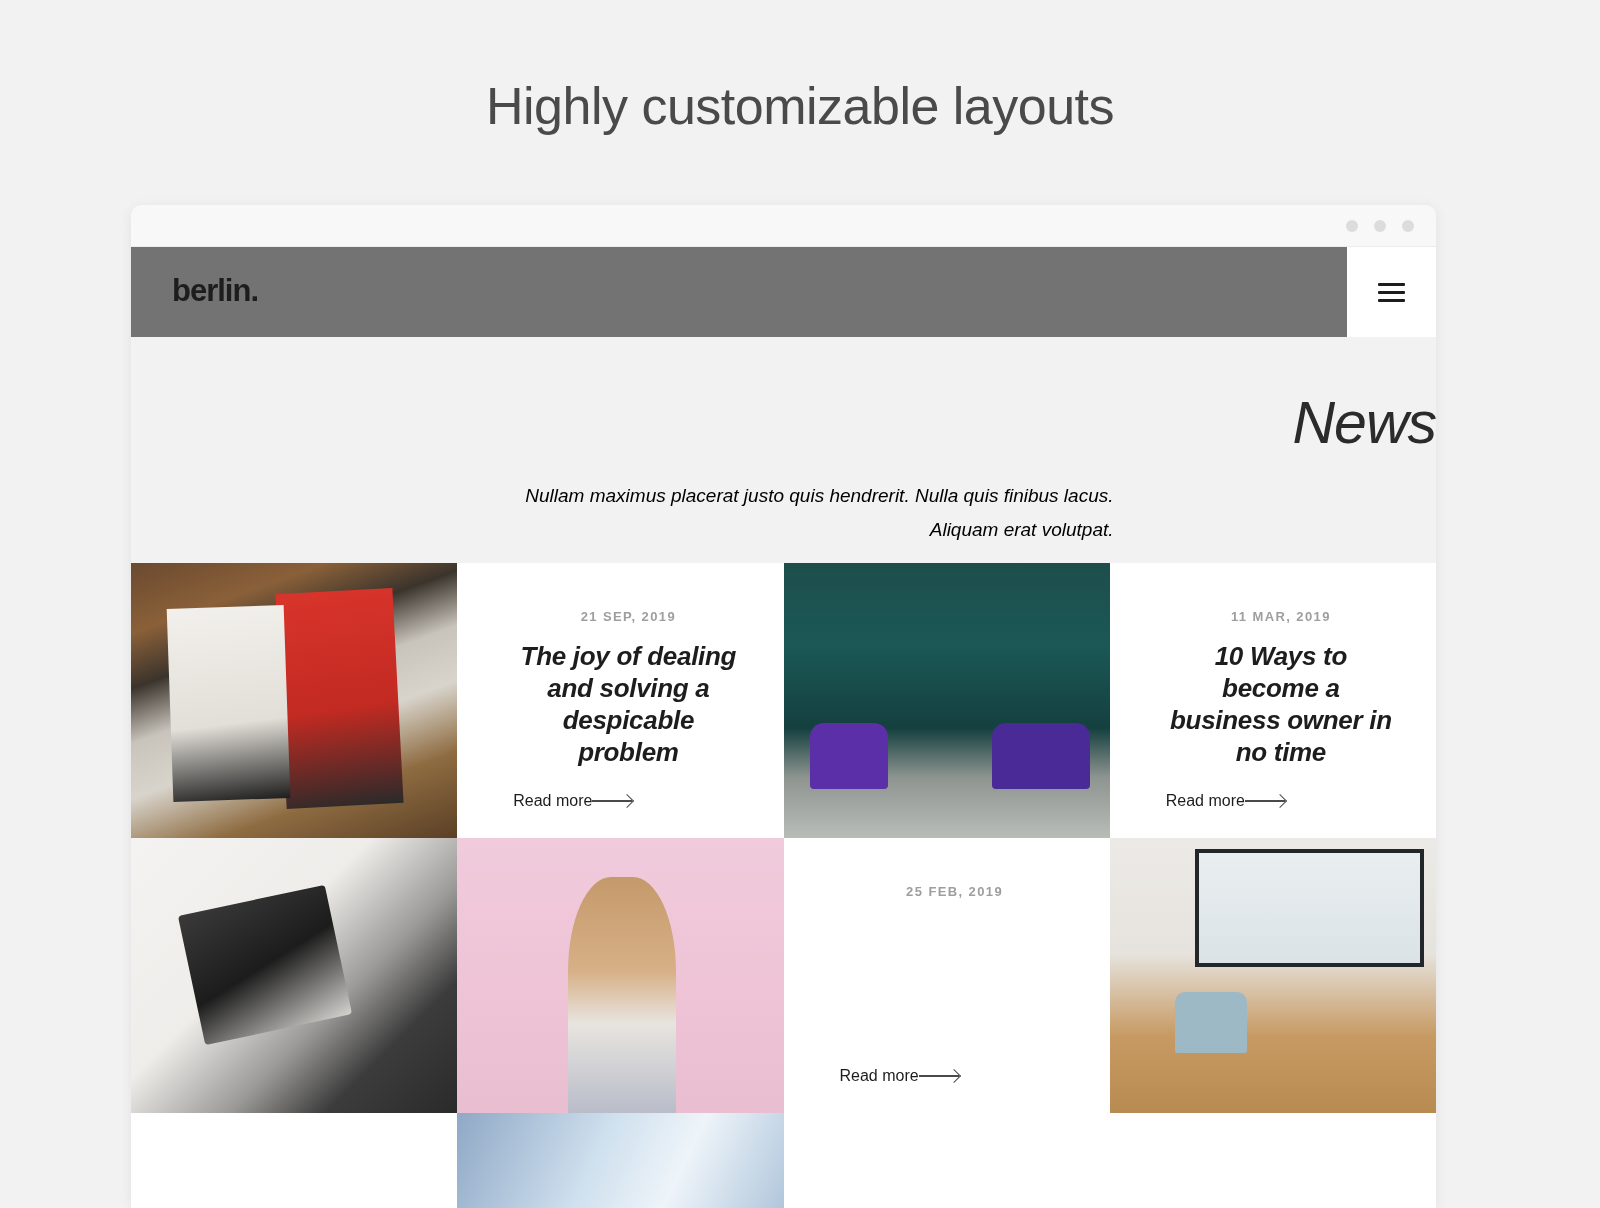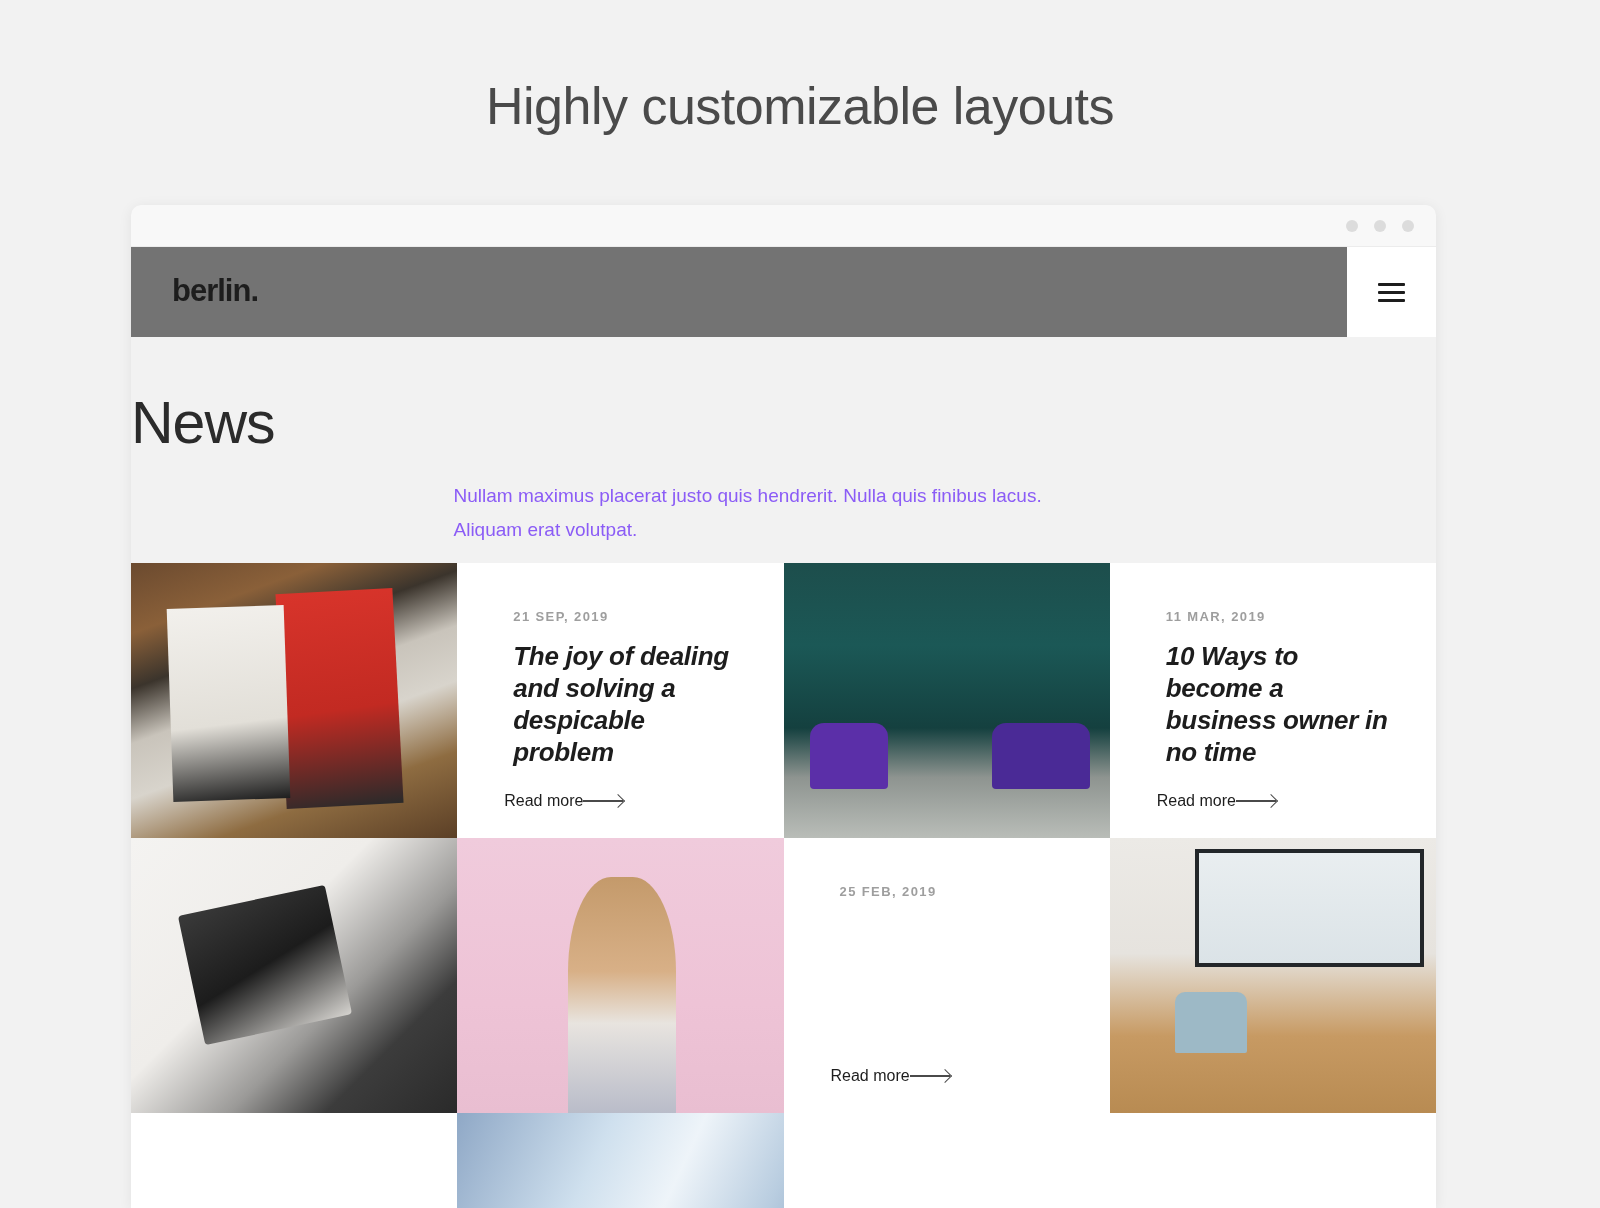--- a/index.html
+++ b/index.html
@@ -59,48 +59,48 @@
     display: flex; align-items: center; justify-content: center;
     cursor: pointer;
   }
   .burger { width: 27px; }
   .burger span {
     display: block; height: 3px; background: #1d1d1d;
     margin: 5px 0; border-radius: 1px;
   }
 
   
-  .hero { text-align: left; padding-top: 52px; background: #f2f2f2; height: 226px; }
+  .hero { text-align: right; padding-top: 52px; background: #f2f2f2; height: 226px; font-style: italic; }
   .hero-title { font-size: 59px; font-weight: normal; color: #2b2b2b; letter-spacing: -1px; }
   .hero-sub {
     margin: 22px auto 0; width: 660px;
-    font-size: 19px; line-height: 34px; color: #8b5cf6;
+    font-size: 19px; line-height: 34px; color: #000000;
   }
   .hero-rule { width: 36px; height: 5px; background: #dfdfdf; margin: 27px auto 0; }
 
   
   .grid {
     position: relative;
     display: grid;
     grid-template-columns: repeat(4, 326.25px);
     grid-auto-rows: 275px;
     background: #ffffff;
   }
   .cell { position: relative; overflow: hidden; background: #fff; }
-  .cell.text { padding: 46px 40px 0 56px; background: #fff; }
+  .cell.text { padding: 46px 40px 0 56px; background: #fff; text-align: center; }
   .date {
     font-size: 13px; font-weight: bold; color: #9e9e9e;
     letter-spacing: 1.4px; margin-bottom: 16px;
   }
   .headline {
     font-size: 26px; line-height: 32px; font-weight: bold;
     color: #1d1d1d; letter-spacing: -0.3px; font-style: italic;
   }
   .readmore {
-    position: absolute; left: 47px; bottom: 28px;
+    position: absolute; left: 56px; bottom: 28px;
     display: flex; align-items: center; 
     font-size: 16px; color: #1d1d1d; cursor: pointer;
   }
   .arrow { width: 40px; height: 10px; position: relative; }
   .arrow:before {
     content: ""; position: absolute; top: 4px; left: 0;
     width: 40px; height: 1.5px; background: #4a4a4a;
   }
   .arrow:after {
     content: ""; position: absolute; top: 0px; right: 0;

